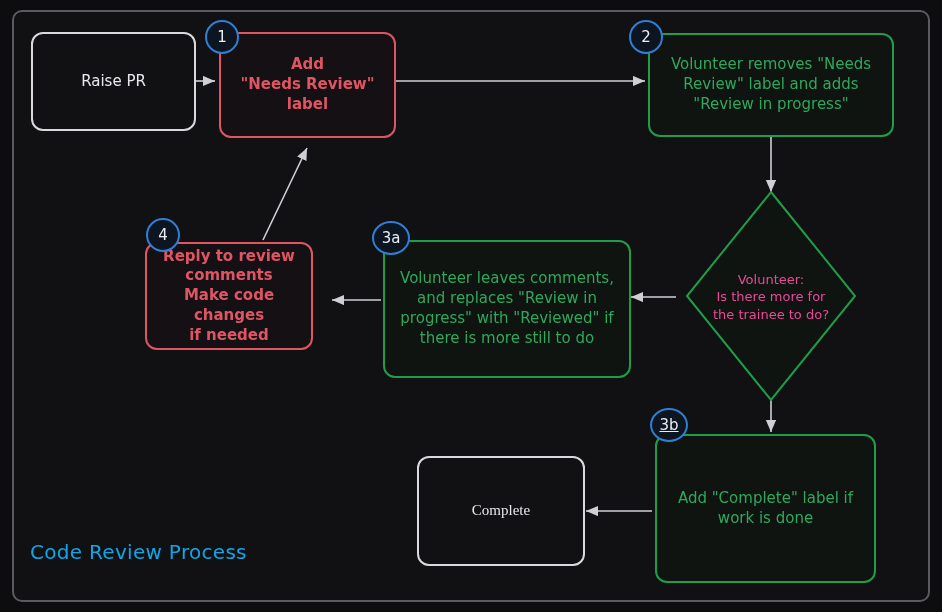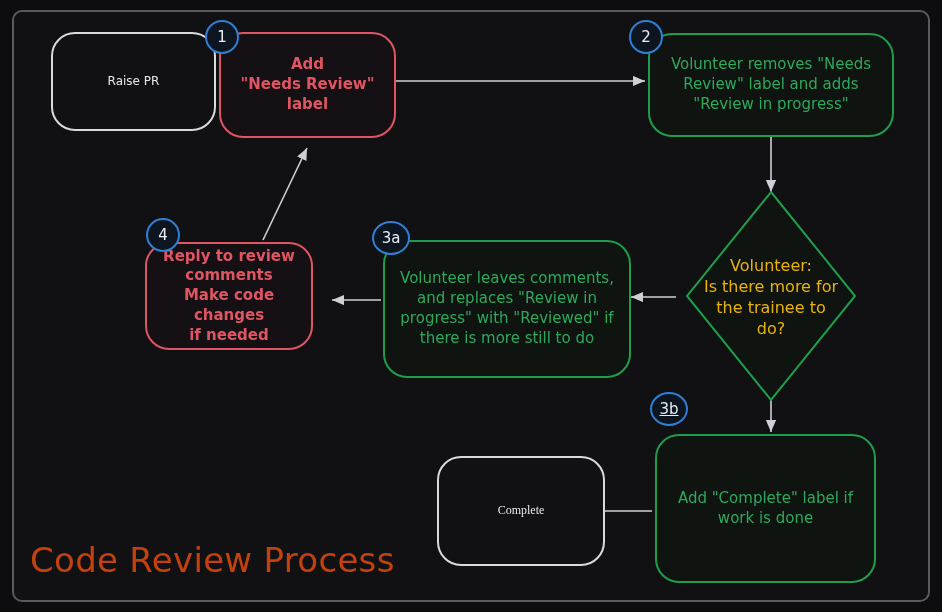--- a/index.html
+++ b/index.html
@@ -38,51 +38,50 @@
     height: 612px;
     pointer-events: none;
   }
   .node {
     position: absolute;
     box-sizing: border-box;
     display: flex;
     align-items: center;
     justify-content: center;
     text-align: center;
-    border-radius: 24px;
+    border-radius: 12px;
     border-width: 2px;
     border-style: solid;
     line-height: 1.32;
     white-space: pre-line;
     padding: 6px 8px;
   }
   .node.plain {
     border-color: #d9d9de;
     color: #e8e8ee;
-    font-size: 12px;
+    font-size: 15px;
     background: #111113;
-    margin-left: 20px;
   }
   .node.red {
     border-color: #e05563;
     color: #e05563;
     font-size: 15px;
     font-weight: 700;
     background: #141013;
   }
   .node.green {
     border-color: #1f9d4a;
     color: #2fa85c;
     font-size: 15px;
     background: #0f1411;
   }
   .node.diamond-label {
     border: none;
-    color: #eab308;
-    font-size: 16px;
+    color: #ec4899;
+    font-size: 13px;
     background: transparent;
   }
   .badge {
     position: absolute;
     width: 30px;
     height: 30px;
     border-radius: 50%;
     border: 2px solid #2f7fd4;
     background: #0d1520;
     color: #e9eef5;
@@ -92,22 +91,22 @@
     justify-content: center;
     z-index: 5;
   }
   .badge.wide {
     width: 34px;
   }
   .title {
     position: absolute;
     left: 30px;
     top: 540px;
-    color: #c2410c;
-    font-size: 34px;
+    color: #0ea5e9;
+    font-size: 20px;
     letter-spacing: 0.3px;
   }
 </style>
 </head>
 <body>
 
 <div id="canvas">
 
   <div class="frame"></div>
 
@@ -164,17 +163,17 @@
   <div class="node red" style="left:145px; top:242px; width:168px; height:108px;">Reply to review
 comments
 Make code changes
 if needed</div>
 
   <div class="node plain" style="left:417px; top:456px; width:168px; height:110px;font-family:Liberation Serif, serif;">Complete</div>
 
   <div class="badge" style="left:205px; top:20px;">1</div>
   <div class="badge" style="left:629px; top:20px;">2</div>
   <div class="badge wide" style="left:372px; top:221px;">3a</div>
-  <div class="badge wide" style="left:650px; top:392px;text-decoration:underline;">3b</div>
+  <div class="badge wide" style="left:650px; top:408px;text-decoration:underline;">3b</div>
   <div class="badge" style="left:146px; top:218px;">4</div>
 
   <div class="title">Code Review Process</div>
 </div>
 
 </body></html>

